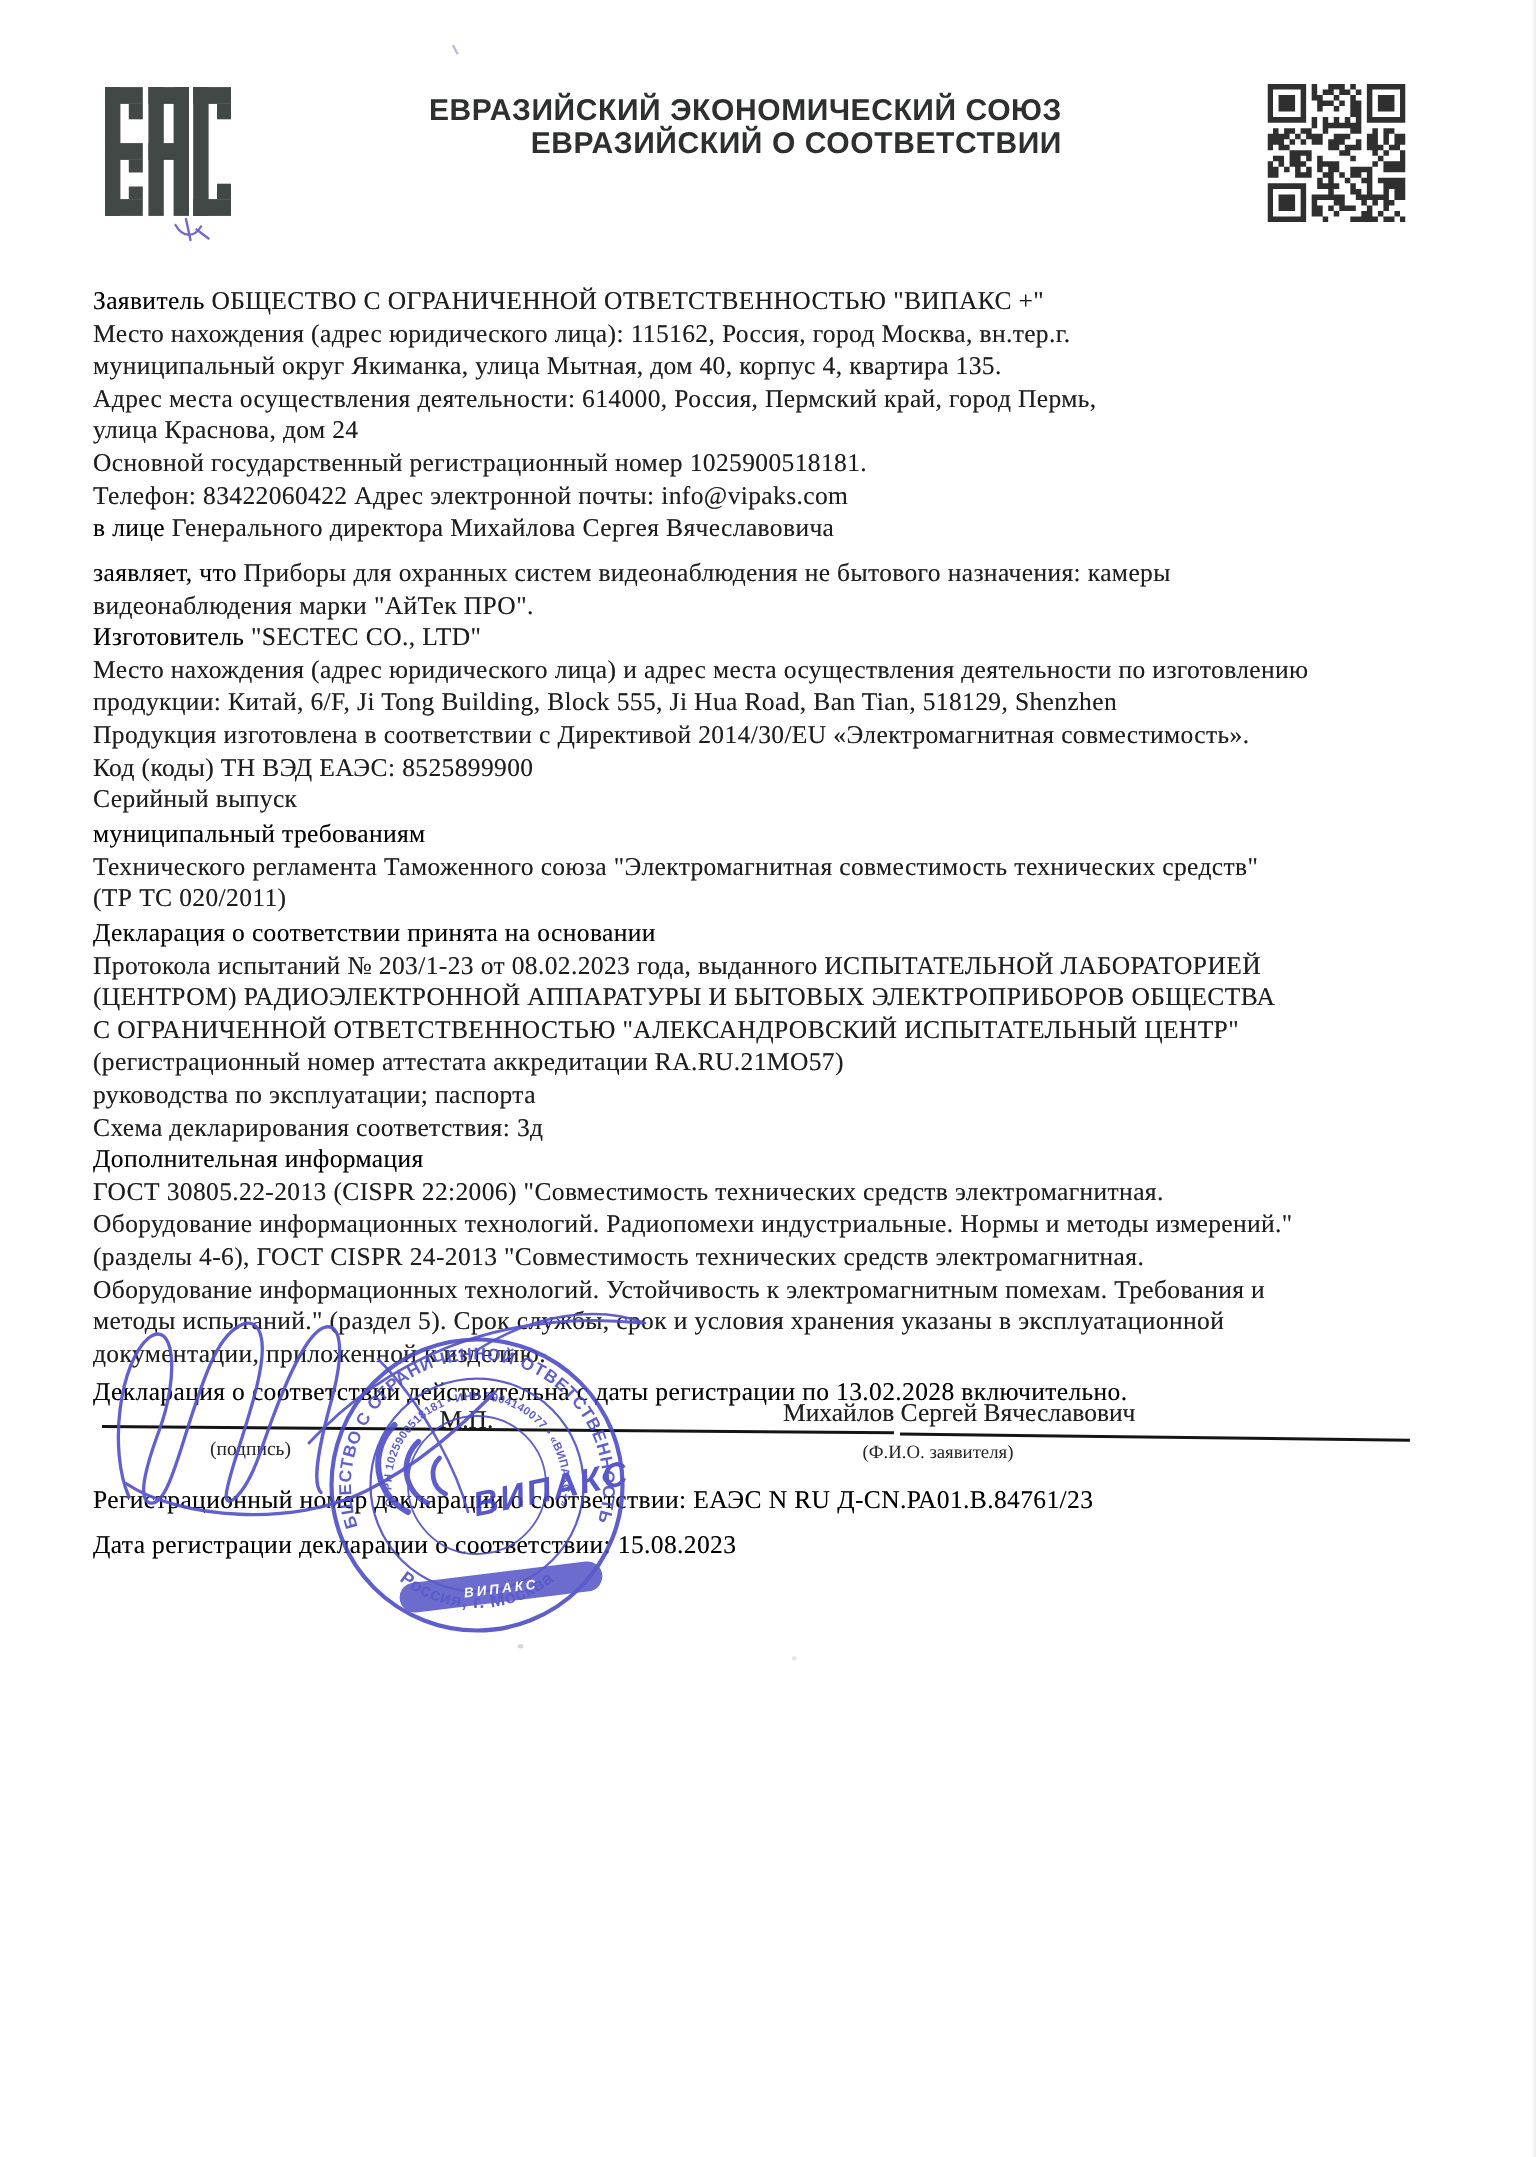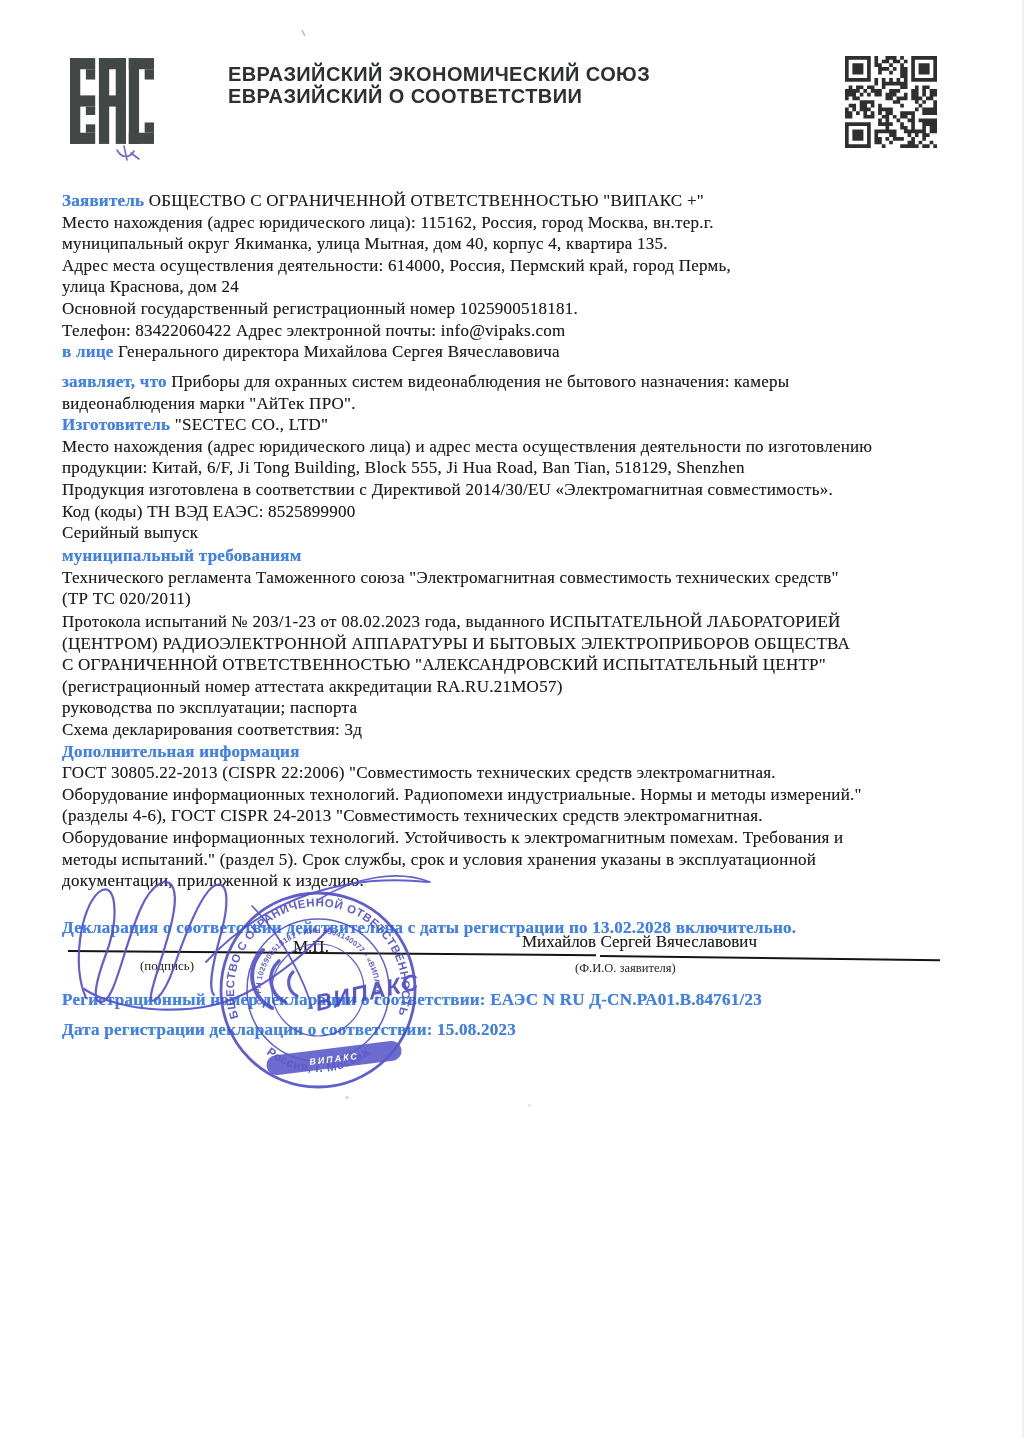--- a/index.html
+++ b/index.html
@@ -5,33 +5,33 @@
   html,body{margin:0;padding:0;background:#9a9a9a;}
   .page{
     position:relative;width:1024px;height:1438px;margin:0 auto;
     background:#ffffff;overflow:hidden;
     font-family:"Liberation Serif","DejaVu Serif",serif;
     color:#1f1f1f;
   }
   .page::after{content:"";position:absolute;top:0;right:0;width:3px;height:100%;
     background:linear-gradient(to left,rgba(0,0,0,.08),rgba(0,0,0,0));pointer-events:none;}
   .hdr-title{
-    position:absolute;left:228px;top:63px;width:480px;text-align:left;
+    position:absolute;left:228px;top:63px;width:480px;text-align:right;
     font-family:"Liberation Sans","DejaVu Sans",sans-serif;
     font-weight:bold;font-size:20px;line-height:22px;letter-spacing:.4px;color:#2d302f;
   }
   .eac{position:absolute;left:70px;top:57px;}
   .qr{position:absolute;left:845px;top:56px;width:92px;height:92px;}
   .para{
     position:absolute;left:62px;width:950px;
     font-size:17px;line-height:21.6px;letter-spacing:.25px;
     white-space:pre;color:#1d1d1d;
     text-shadow:0 0 .4px rgba(20,20,20,.45);
   }
-  .para b{font-weight:bold;color:#3b82f6;text-align:right;}
+  .para b{font-weight:normal;color:#000000;text-align:right;}
   .sig-text{position:absolute;font-size:17px;white-space:pre;color:#1d1d1d;text-shadow:0 0 .4px rgba(20,20,20,.45);}
   .sig-sub{position:absolute;font-size:13px;color:#242424;white-space:pre;}
   .rule{position:absolute;height:0;border-top:2.4px solid #141414;transform-origin:left center;}
   .overlay{position:absolute;left:0;top:0;pointer-events:none;}
   .speck{position:absolute;border-radius:50%;}
 </style>
 </head>
 <body>
 
 <div class="page">
@@ -85,21 +85,22 @@
 видеонаблюдения марки "АйТек ПРО".
 </span><b>Изготовитель </b><span>"SECTEC CO., LTD"
 Место нахождения (адрес юридического лица) и адрес места осуществления деятельности по изготовлению
 продукции: Китай, 6/F, Ji Tong Building, Block 555, Ji Hua Road, Ban Tian, 518129, Shenzhen
 Продукция изготовлена в соответствии с Директивой 2014/30/EU «Электромагнитная совместимость».
 Код (коды) ТН ВЭД ЕАЭС: 8525899900
 Серийный выпуск</span></div>
   <div class="para" style="top:545px"><b>муниципальный требованиям
 </b><span>Технического регламента Таможенного союза "Электромагнитная совместимость технических средств"
 (ТР ТС 020/2011)</span></div>
-  <div class="para" style="top:611px"><span>Протокола испытаний № 203/1-23 от 08.02.2023 года, выданного ИСПЫТАТЕЛЬНОЙ ЛАБОРАТОРИЕЙ
+  <div class="para" style="top:611px"><b>Декларация о соответствии принята на основании
+</b><span>Протокола испытаний № 203/1-23 от 08.02.2023 года, выданного ИСПЫТАТЕЛЬНОЙ ЛАБОРАТОРИЕЙ
 (ЦЕНТРОМ) РАДИОЭЛЕКТРОННОЙ АППАРАТУРЫ И БЫТОВЫХ ЭЛЕКТРОПРИБОРОВ ОБЩЕСТВА
 С ОГРАНИЧЕННОЙ ОТВЕТСТВЕННОСТЬЮ "АЛЕКСАНДРОВСКИЙ ИСПЫТАТЕЛЬНЫЙ ЦЕНТР"
 (регистрационный номер аттестата аккредитации RA.RU.21MO57)
 руководства по эксплуатации; паспорта
 Схема декларирования соответствия: 3д
 </span><b>Дополнительная информация
 </b><span>ГОСТ 30805.22-2013 (CISPR 22:2006) "Совместимость технических средств электромагнитная.
 Оборудование информационных технологий. Радиопомехи индустриальные. Нормы и методы измерений."
 (разделы 4-6), ГОСТ CISPR 24-2013 "Совместимость технических средств электромагнитная.
 Оборудование информационных технологий. Устойчивость к электромагнитным помехам. Требования и

